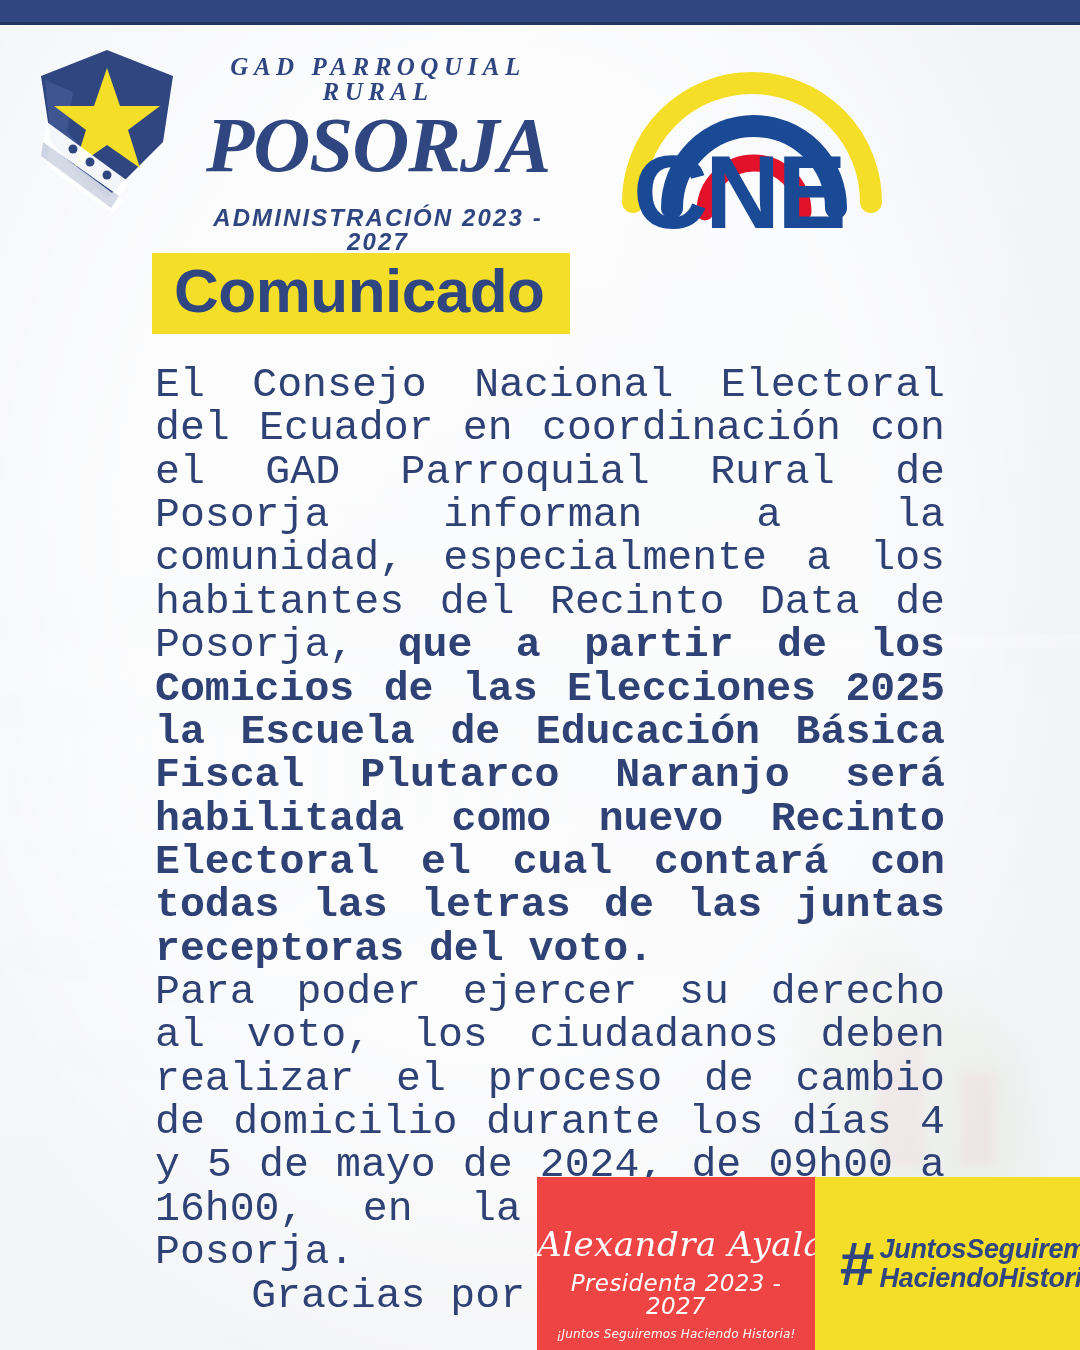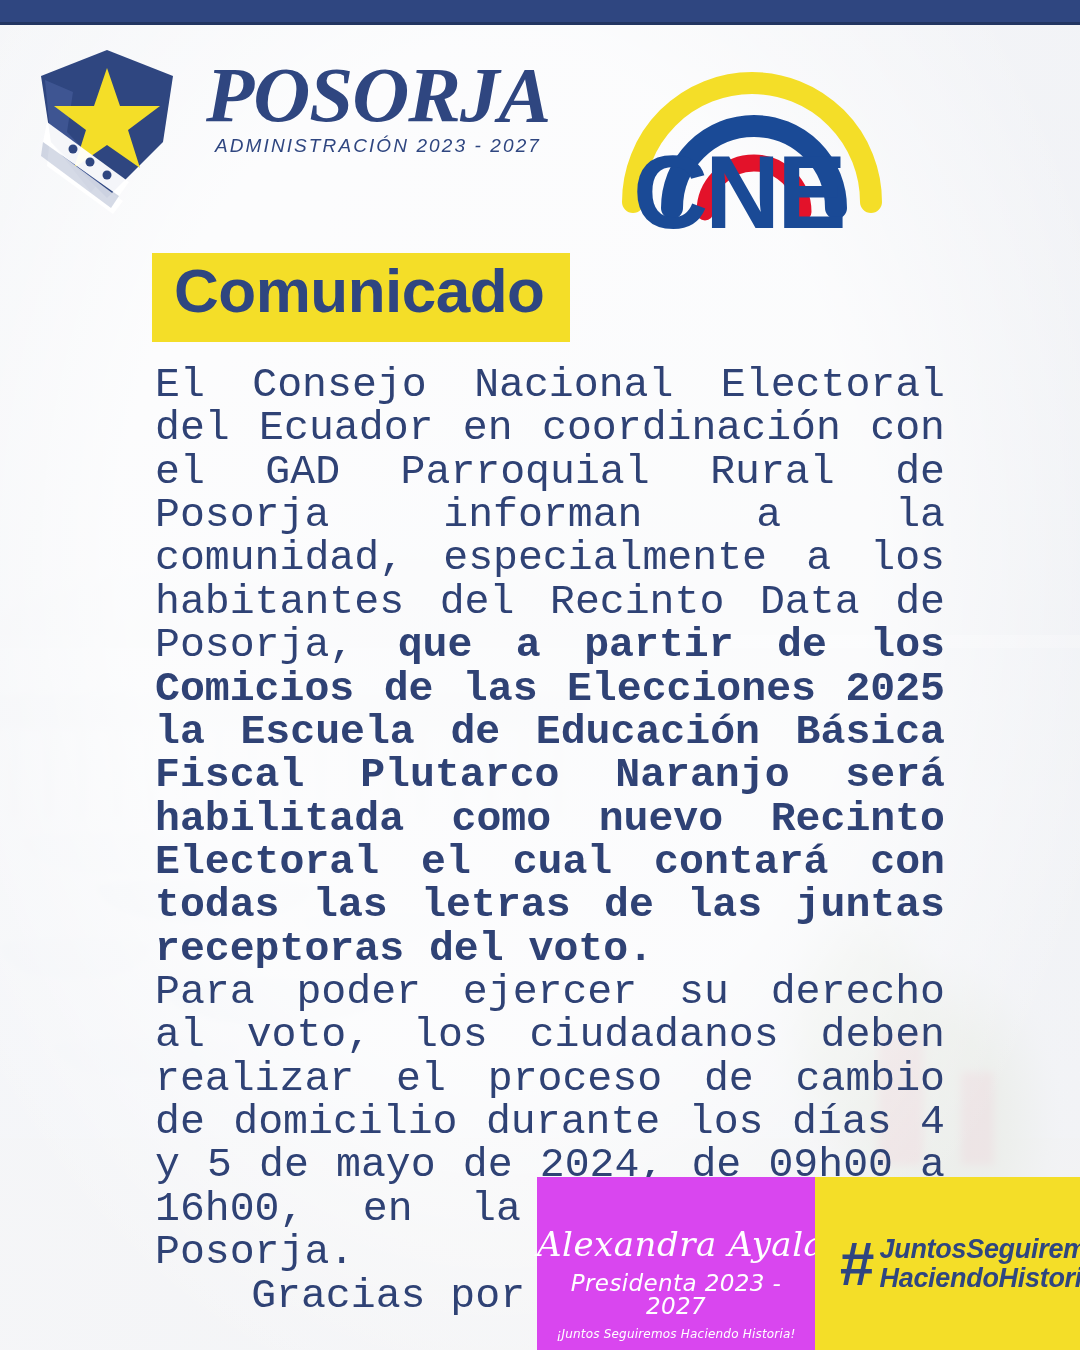--- a/index.html
+++ b/index.html
@@ -120,34 +120,34 @@
     letter-spacing:5.5px; line-height:1;
     font-family:"Liberation Serif", serif;
   }
   .gad-title{
     font-size:79px; font-weight:bold; font-style:italic;
     line-height:.98; letter-spacing:-1px; margin-top:2px;
     font-family:"Liberation Serif", serif;
     text-align:center;
   }
   .gad-admin{
-    font-size:19px; font-weight:normal; font-style:italic;
-    letter-spacing:2.1px; line-height:1; margin-top:3px;
+    font-size:24px; font-weight:bold; font-style:italic;
+    letter-spacing:2.1px; line-height:1; margin-top:23px;
   }
 
   .cne{
     position:absolute; left:615px; top:14px; width:275px; height:185px;
   }
   .cne svg{ width:100%; height:100%; display:block; }
 
   
   .comunicado{
     position:absolute; left:152px; top:253px;
     background:#f4de28;
-    padding:6px 26px 20px 22px;
+    padding:6px 26px 12px 22px;
   }
   .comunicado span{
     display:block;
     font-size:62px; font-weight:bold;
     color:#2f4680; line-height:1.02;
     letter-spacing:-.5px;
   }
 
   
   .body-copy{
@@ -159,21 +159,21 @@
   }
   .body-copy p{ margin:0;font-family:Liberation Mono, monospace; }
   .body-copy p.gap{ }
   .body-copy p.last-left{ text-align:center; }
   .body-copy b{ font-weight:bold; }
 
   
   .foot-blue{
     position:absolute; left:537px; top:1177px;
     width:278px; height:173px;
-    background:#d946ef;
+    background:#ef4444;
     color:#ffffff;
     text-align:center;
   }
   .sig-name{
     margin-top:50px;
     font-size:34px;
     font-style:italic;
     font-family:"DejaVu Serif", serif;
     letter-spacing:.5px;
     line-height:1;
@@ -253,20 +253,21 @@
           <path d="M16 100 L90 155 L80 168 L14 120 Z" fill="#ffffff" opacity="0.95"></path>
           <circle cx="40" cy="103" r="4.5" fill="#2f4680"></circle>
           <circle cx="57" cy="116" r="4.5" fill="#2f4680"></circle>
           <circle cx="74" cy="129" r="4.5" fill="#2f4680"></circle>
         </g>
         <path d="M10 96 L86 150 L78 162 L8 110 Z" fill="#2f4680" opacity="0.20"></path>
       </svg>
     </div>
 
     <div class="gad-text">
+      <div class="gad-kicker">GAD PARROQUIAL RURAL</div>
       <div class="gad-title">POSORJA</div>
       <div class="gad-admin">ADMINISTRACIÓN 2023 - 2027</div>
     </div>
 
     <div class="cne">
       <svg viewBox="0 0 275 185" xmlns="http://www.w3.org/2000/svg">
         <path d="M18 152 A119 119 0 0 1 256 152" fill="none" stroke="#f4de28" stroke-width="22" stroke-linecap="round"></path>
         <path d="M57 158 A82 82 0 0 1 221 158" fill="none" stroke="#1a4a96" stroke-width="22" stroke-linecap="round"></path>
         <path d="M90 162 A49 49 0 0 1 188 162" fill="none" stroke="#e3122a" stroke-width="17" stroke-linecap="round"></path>
         <text x="18" y="178" font-family="Liberation Sans, sans-serif" font-size="104" font-weight="bold" fill="#1a4a96" letter-spacing="-3">CNE</text>

